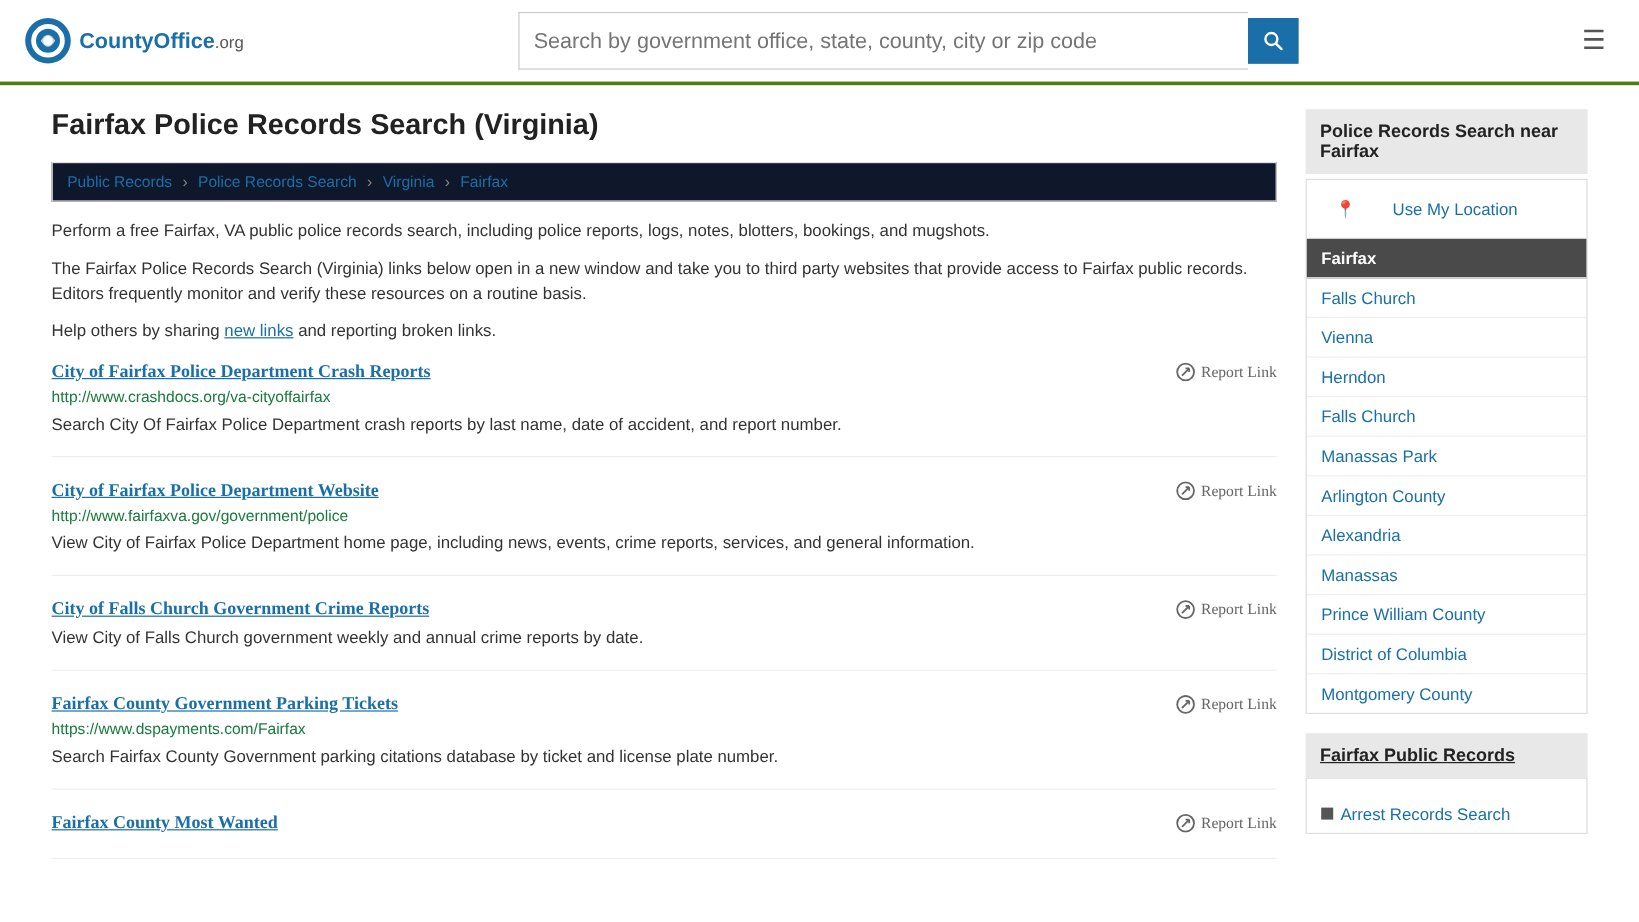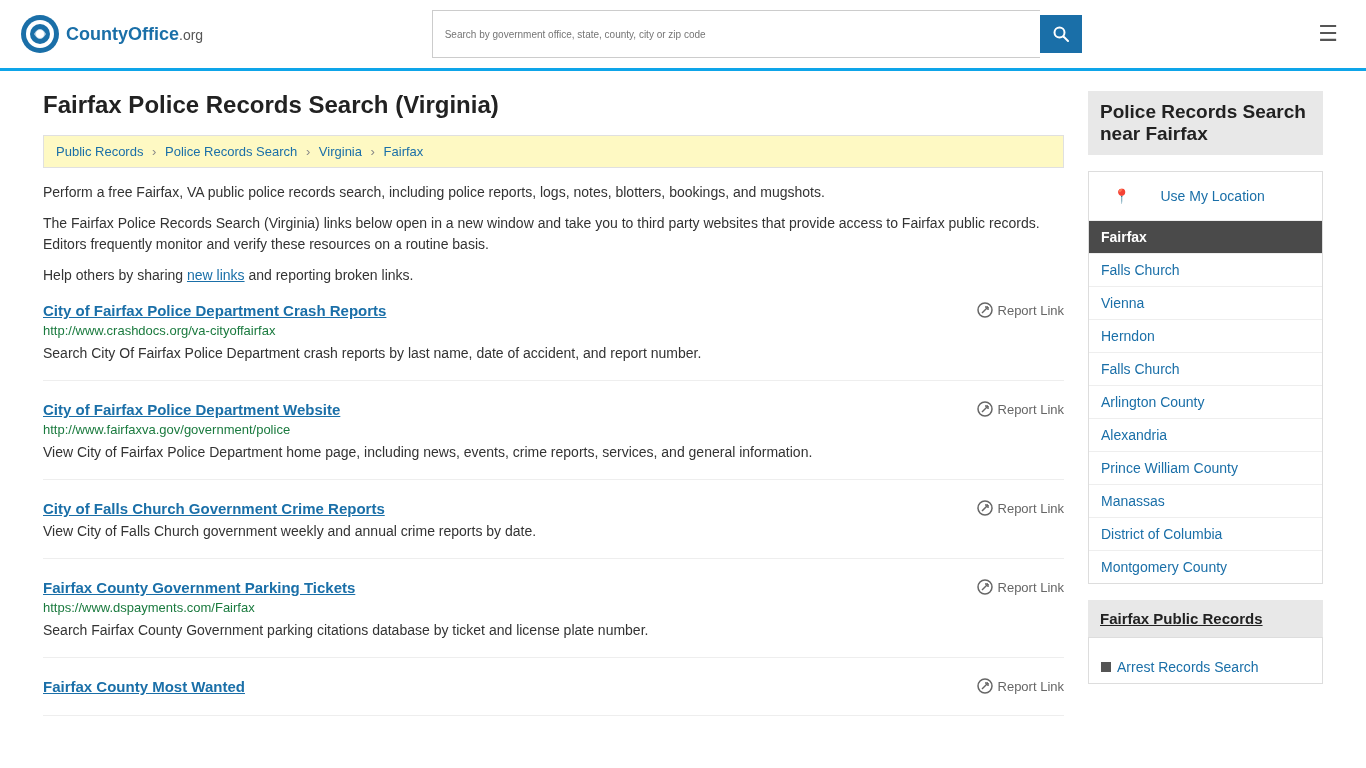--- a/index.html
+++ b/index.html
@@ -1,21 +1,21 @@
 <!DOCTYPE html>
 <html><head>
   <meta charset="utf-8">
   <style>
     * { box-sizing: border-box; margin: 0; padding: 0; }
     body { font-family: Arial, sans-serif; font-size: 14px; color: #333; background: #fff; }
 
     
     .header {
       background: #fff;
-      border-bottom: 3px solid #0ea5e9;
+      border-bottom: 3px solid #4d7c0f;
       padding: 10px 20px;
       display: flex;
       align-items: center;
       justify-content: space-between;
     }
     .logo-area {
       display: flex;
       align-items: center;
       gap: 6px;
     }
@@ -28,21 +28,21 @@
       align-items: center;
       flex: 1;
       max-width: 650px;
       margin: 0 20px;
     }
     .search-input {
       flex: 1;
       padding: 8px 12px;
       border: 1px solid #ccc;
       border-right: none;
-      font-size: 10px;
+      font-size: 18px;
       color: #be185d;
       outline: none;
       height: 48px;
     }
     .search-btn {
       background: #1a6fa8;
       border: 1px solid #1a6fa8;
       color: #fff;
       padding: 8px 12px;
       cursor: pointer;
@@ -83,21 +83,21 @@
     
     .page-title {
       font-size: 24px;
       font-weight: bold;
       color: #222;
       margin-bottom: 16px;
     }
 
     
     .breadcrumb {
-      background: #fef9c3;
+      background: #0f172a;
       border: 1px solid #e0e0e0;
       padding: 8px 12px;
       margin-bottom: 14px;
       font-size: 13px;
       color: #555;
     }
     .breadcrumb a {
       color: #1a6fa8;
       text-decoration: none;
     }
@@ -127,20 +127,21 @@
     .result-item {
       margin-bottom: 20px;
       padding-bottom: 16px;
       border-bottom: 1px solid #eee;
     }
     .result-header {
       display: flex;
       align-items: flex-start;
       justify-content: space-between;
       margin-bottom: 4px;
+      font-family: Liberation Serif, serif;
     }
     .result-title {
       font-size: 15px;
       font-weight: bold;
       color: #1a6fa8;
       text-decoration: underline;
       cursor: pointer;
     }
     .report-link {
       display: flex;
@@ -161,24 +162,24 @@
     .result-desc {
       font-size: 14px;
       color: #333;
       line-height: 1.5;
     }
 
     
     .sidebar-section-title {
       background: #e8e8e8;
       padding: 10px 12px;
-      font-size: 19px;
+      font-size: 15px;
       font-weight: bold;
       color: #222;
-      margin-bottom: 16px;
+      margin-bottom: 4px;
     }
     .sidebar-list {
       list-style: none;
       border: 1px solid #ddd;
       margin-bottom: 16px;
     }
     .sidebar-list li {
       border-bottom: 1px solid #eee;
     }
     .sidebar-list li:last-child { border-bottom: none; }
@@ -393,30 +394,33 @@
       <li>
         <a href="#">Vienna</a>
       </li>
       <li>
         <a href="#">Herndon</a>
       </li>
       <li>
         <a href="#">Falls Church</a>
       </li>
       <li>
+        <a href="#">Manassas Park</a>
+      </li>
+      <li>
         <a href="#">Arlington County</a>
       </li>
       <li>
         <a href="#">Alexandria</a>
       </li>
       <li>
+        <a href="#">Manassas</a>
+      </li>
+      <li>
         <a href="#">Prince William County</a>
-      </li>
-      <li>
-        <a href="#">Manassas</a>
       </li>
       <li>
         <a href="#">District of Columbia</a>
       </li>
       <li>
         <a href="#">Montgomery County</a>
       </li>
     </ul>
 
     <div class="sidebar-section-title-2">Fairfax Public Records</div>

